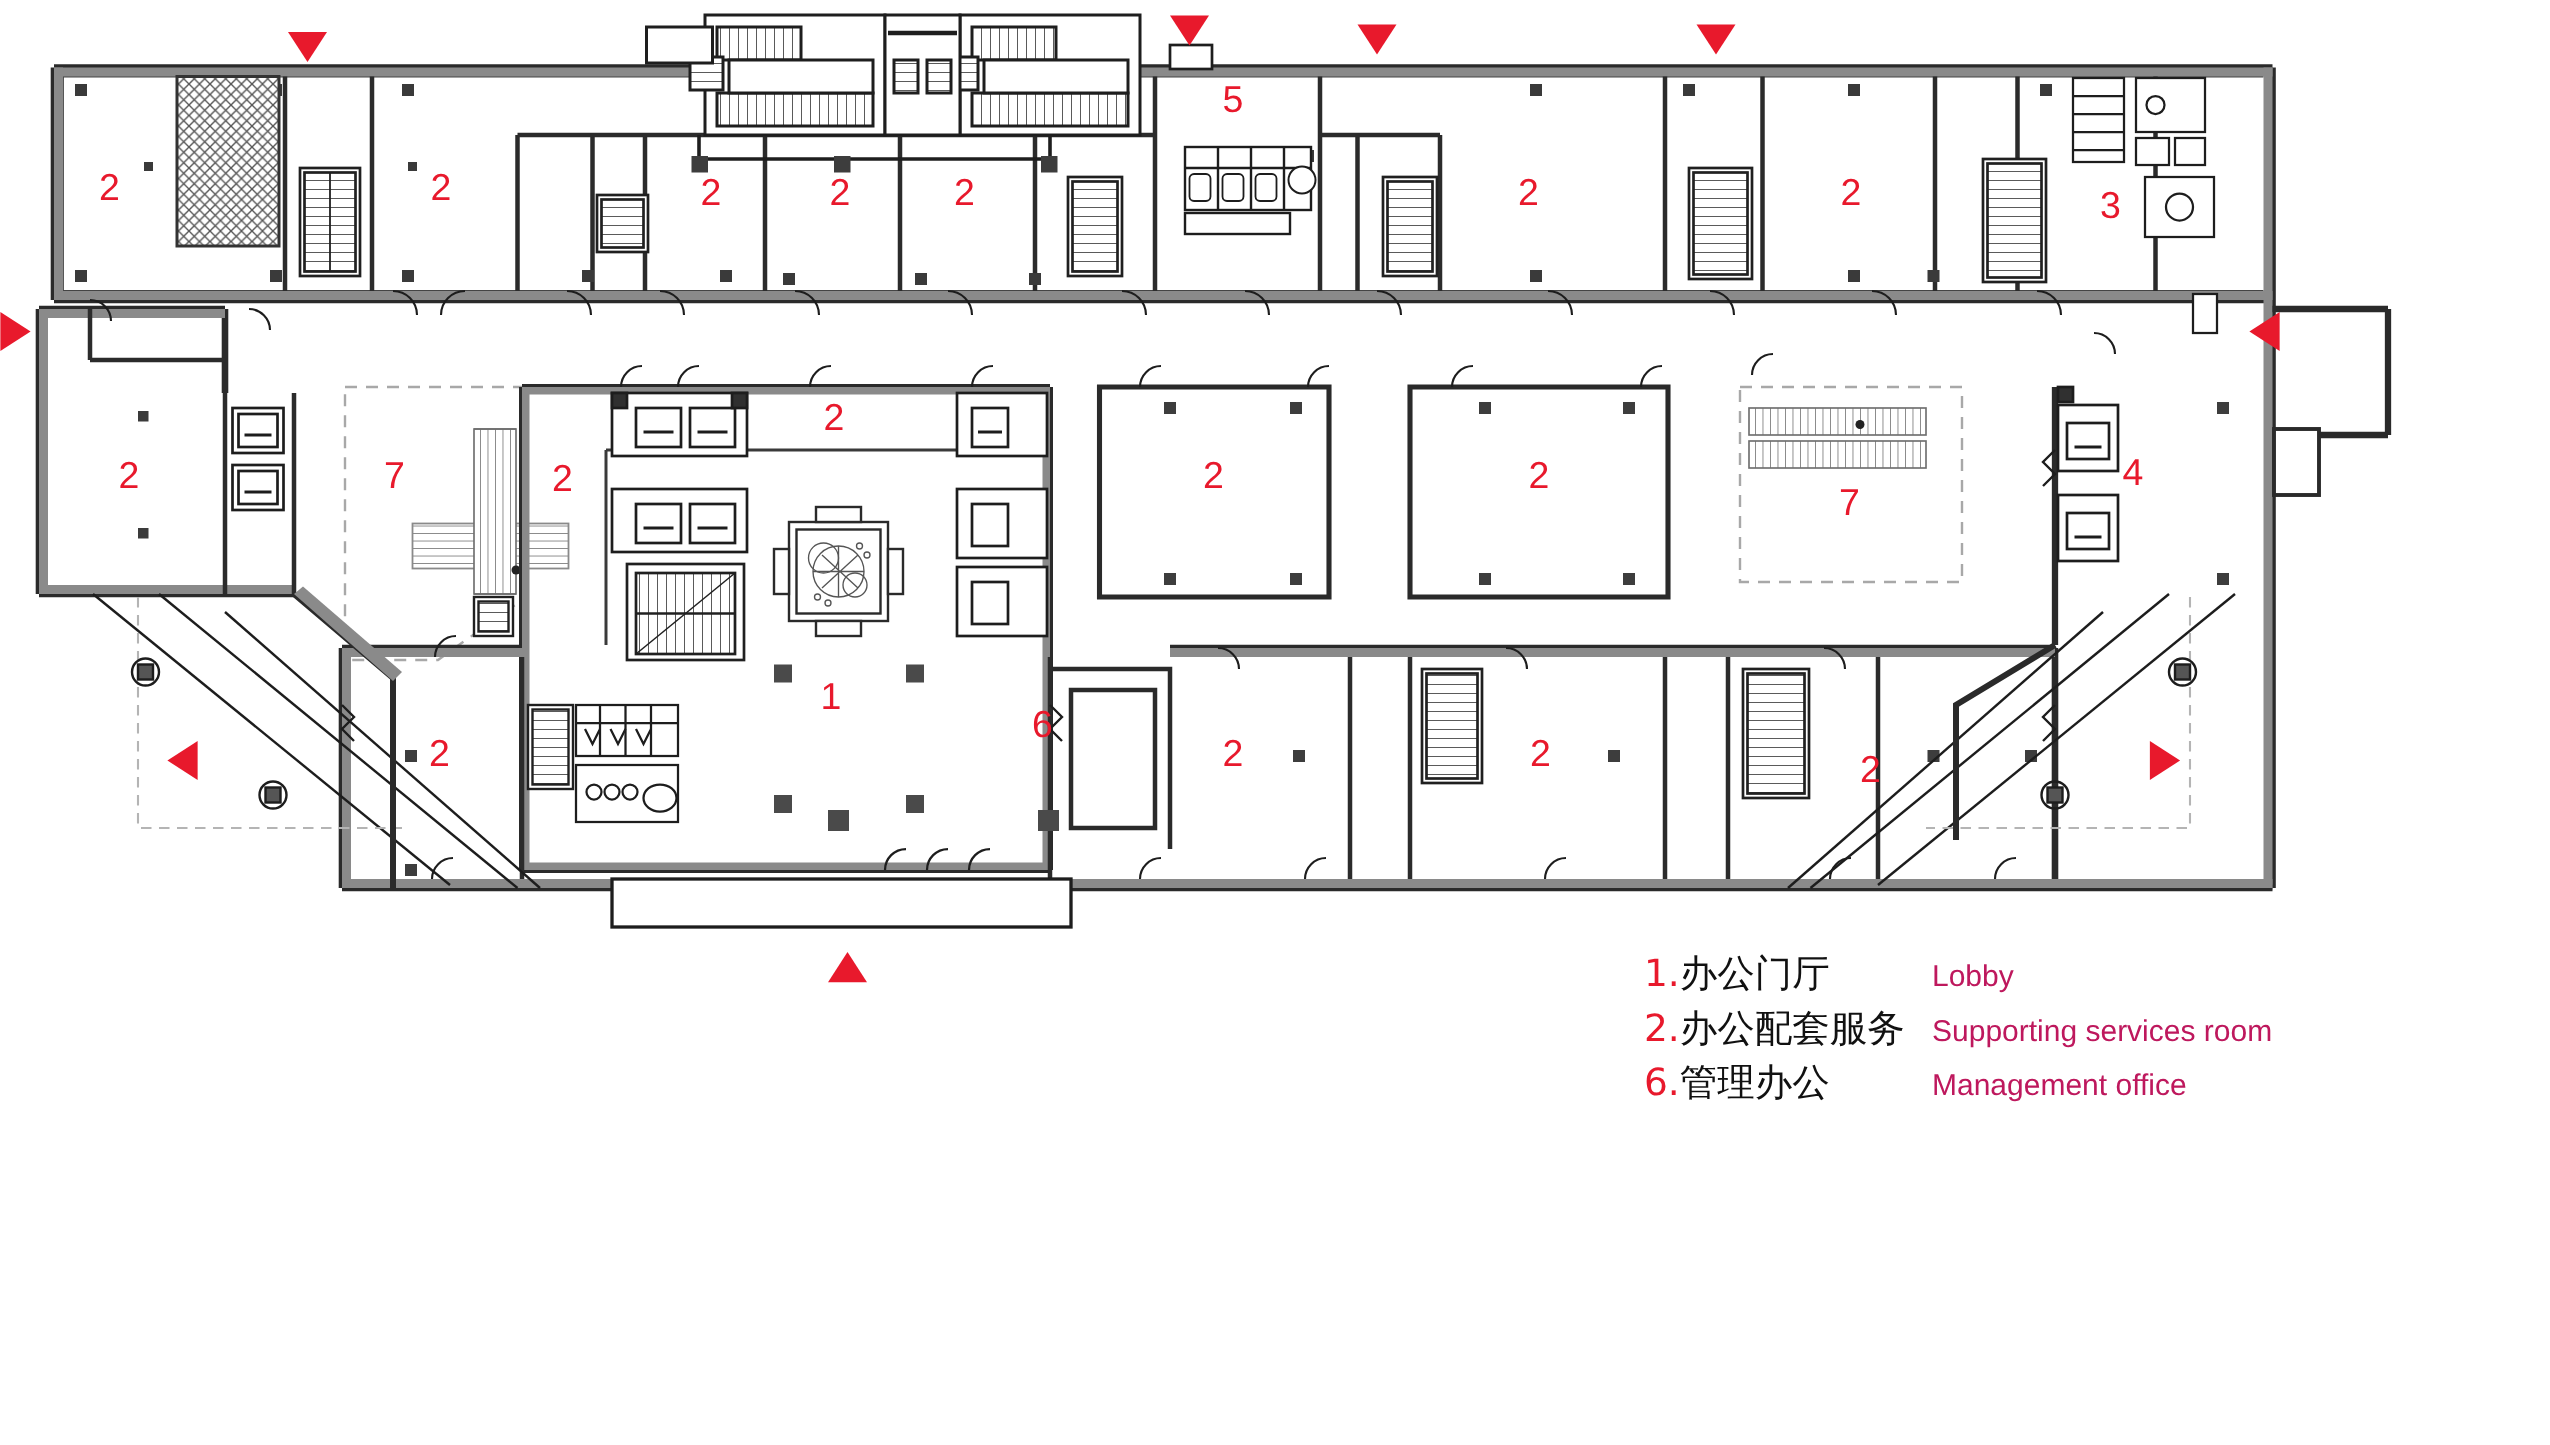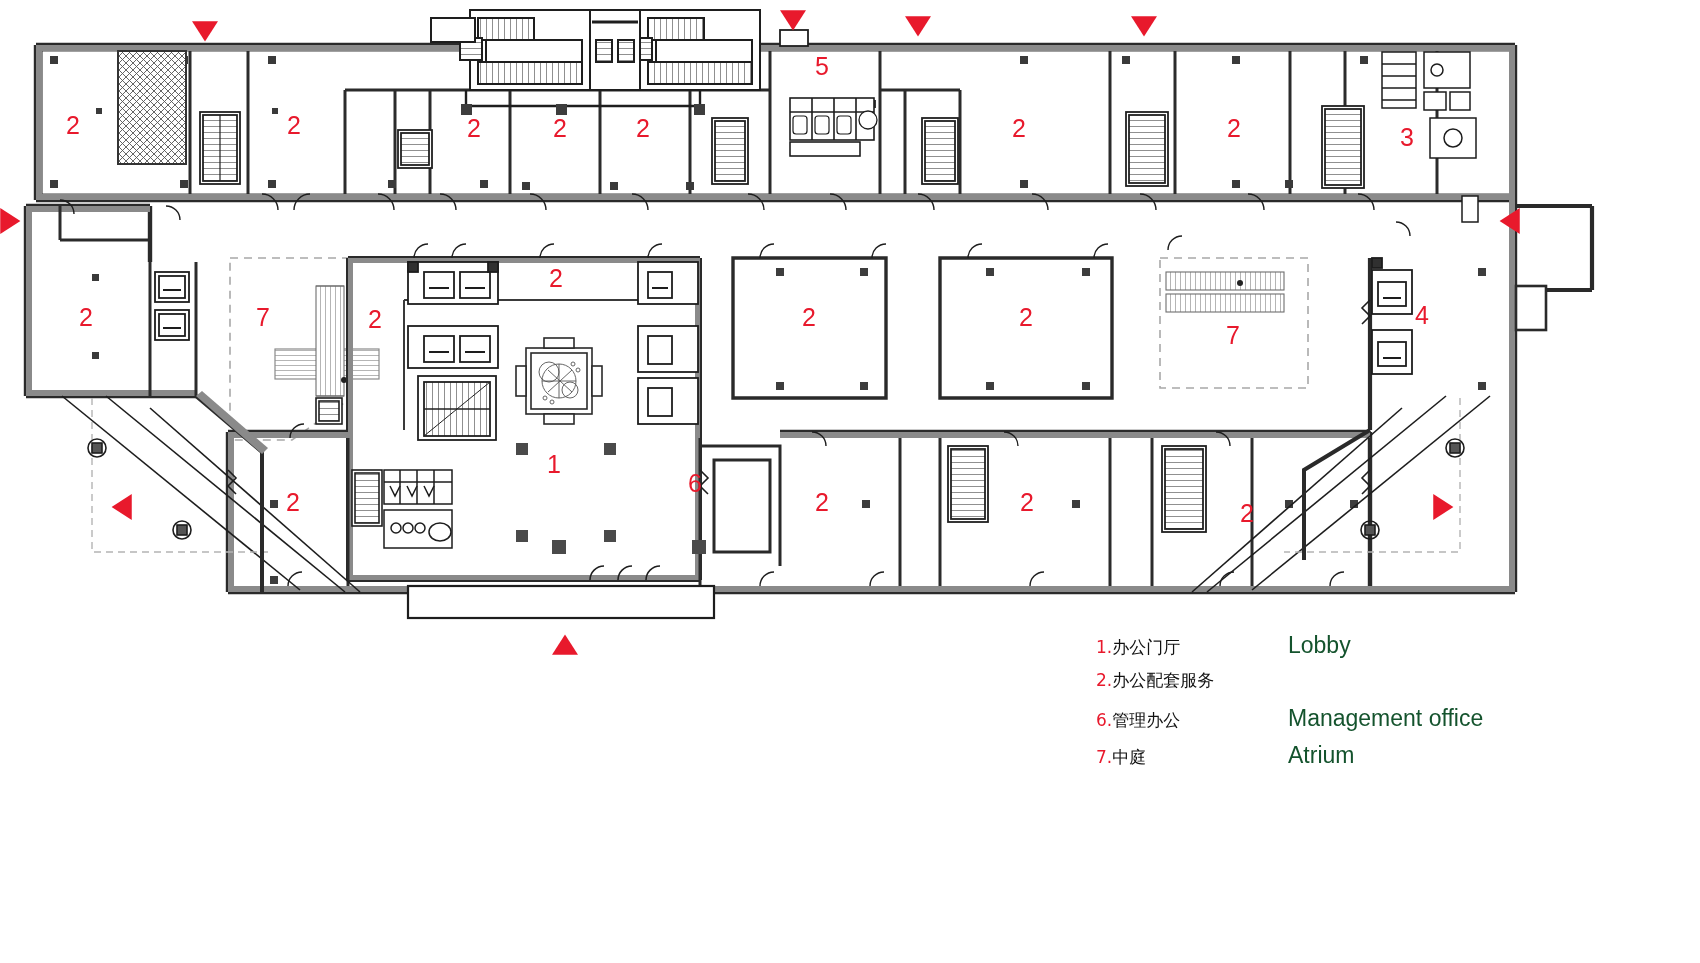--- a/index.html
+++ b/index.html
@@ -4,24 +4,24 @@
 <title>Ground Floor Plan</title>
 <style>
   html,body{margin:0;padding:0;background:#ffffff;}
   body{width:1700px;height:963px;overflow:hidden;
        font-family:"Liberation Sans","DejaVu Sans",sans-serif;}
   #stage{position:relative;width:1700px;height:963px;background:#fff;}
   #plan{position:absolute;left:0;top:0;width:1700px;height:963px;}
   
   #legend{position:absolute;left:1096px;top:632px;width:560px;}
   .leg-row{display:flex;align-items:baseline;height:36.5px;}
-  .leg-cn{width:192px;font-size:17px;color:#111;white-space:nowrap;
+  .leg-cn{width:192px;font-size:25px;color:#111;white-space:nowrap;
           font-family:"DejaVu Sans","Liberation Sans",sans-serif;}
   .leg-num{color:#e8192c;}
-  .leg-en{font-size:23px;color:#14532d;white-space:nowrap;
+  .leg-en{font-size:20px;color:#be185d;white-space:nowrap;
           font-family:"Liberation Sans","DejaVu Sans",sans-serif;}
   .rm-num{fill:#e8192c;font-size:25px;font-family:"Liberation Sans",sans-serif;
           text-anchor:middle;dominant-baseline:middle;}
 </style>
 </head>
 <body>
 
 <div id="stage">
 
   <svg id="plan" viewBox="0 0 1700 963">
@@ -587,30 +587,27 @@
 
   <div id="legend">
 
     <div class="leg-row">
       <div class="leg-cn"><span class="leg-num">1.</span><span>办公门厅</span></div>
       <div class="leg-en">Lobby</div>
     </div>
 
     <div class="leg-row">
       <div class="leg-cn"><span class="leg-num">2.</span><span>办公配套服务</span></div>
+      <div class="leg-en">Supporting services room</div>
     </div>
 
 
 
 
     <div class="leg-row">
       <div class="leg-cn"><span class="leg-num">6.</span><span>管理办公</span></div>
       <div class="leg-en">Management office</div>
     </div>
 
-    <div class="leg-row">
-      <div class="leg-cn"><span class="leg-num">7.</span><span>中庭</span></div>
-      <div class="leg-en">Atrium</div>
-    </div>
 
   </div>
 
 </div>
 
 </body></html>

